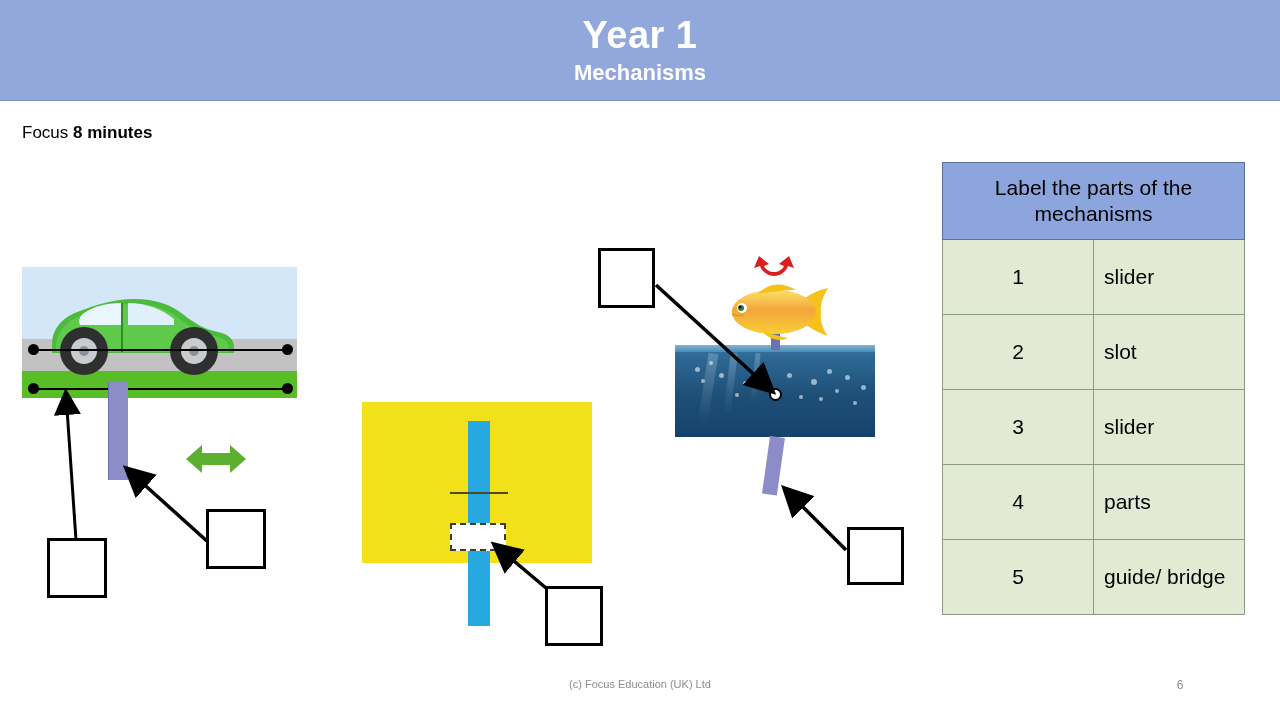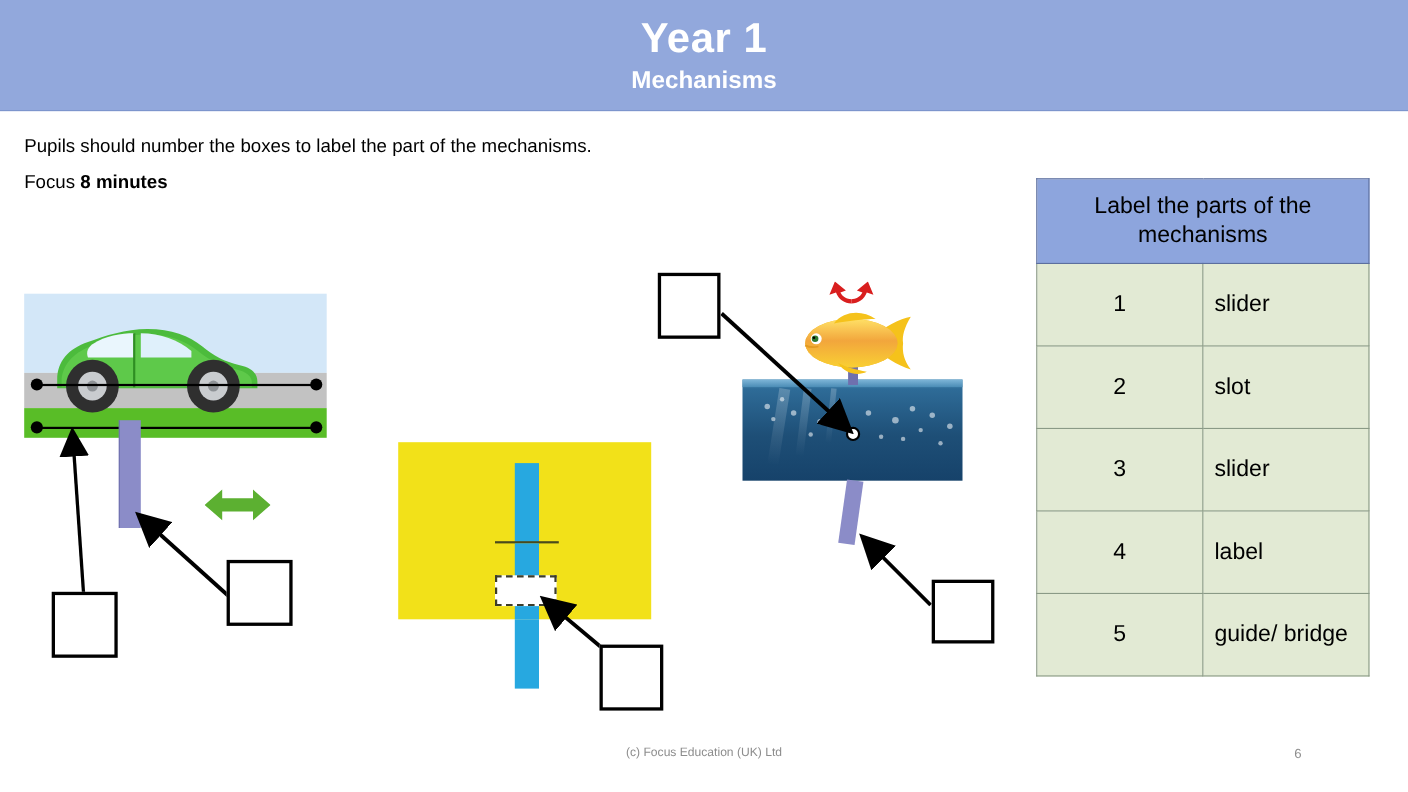--- a/index.html
+++ b/index.html
@@ -121,21 +121,20 @@
 </style>
 </head>
 <body>
 
 <div id="header">
   <div class="title">Year 1</div>
   <div class="subtitle">Mechanisms</div>
 </div>
 
 <div id="note">
-  <div class="note-line">Pupils should number the boxes to label the part of the mechanisms.</div>
   <div class="note-line"><span>Focus </span><b>8 minutes</b></div>
 </div>
 
 <table id="parts-table">
   <thead>
     <tr>
       <th colspan="2">Label the parts of the mechanisms</th>
     </tr>
   </thead>
   <tbody>
@@ -146,21 +145,21 @@
     <tr>
       <td class="num">2</td>
       <td>slot</td>
     </tr>
     <tr>
       <td class="num">3</td>
       <td>slider</td>
     </tr>
     <tr>
       <td class="num">4</td>
-      <td>label</td>
+      <td>parts</td>
     </tr>
     <tr>
       <td class="num">5</td>
       <td>guide/ bridge</td>
     </tr>
   </tbody>
 </table>
 
 <div id="car-scene">
   <div id="car-sky"></div>

